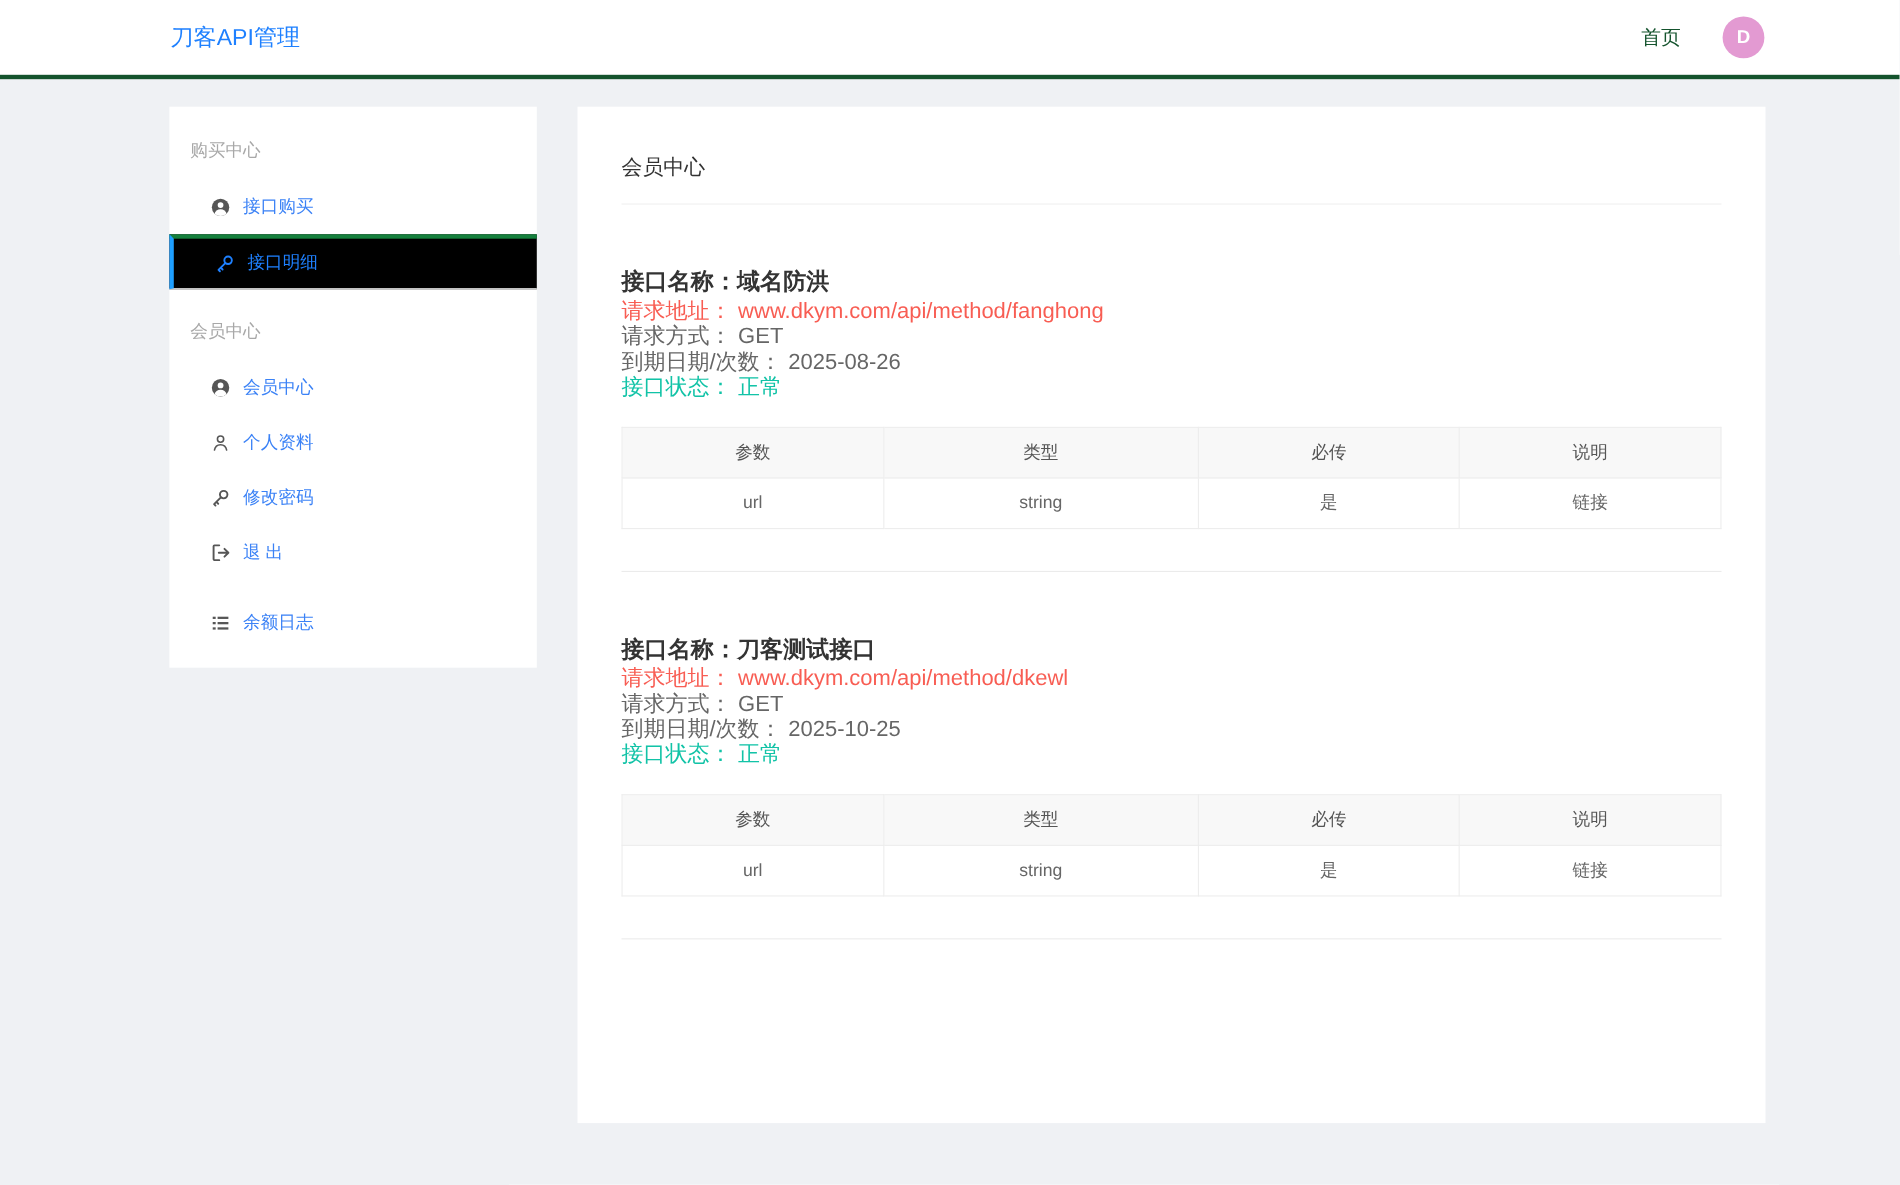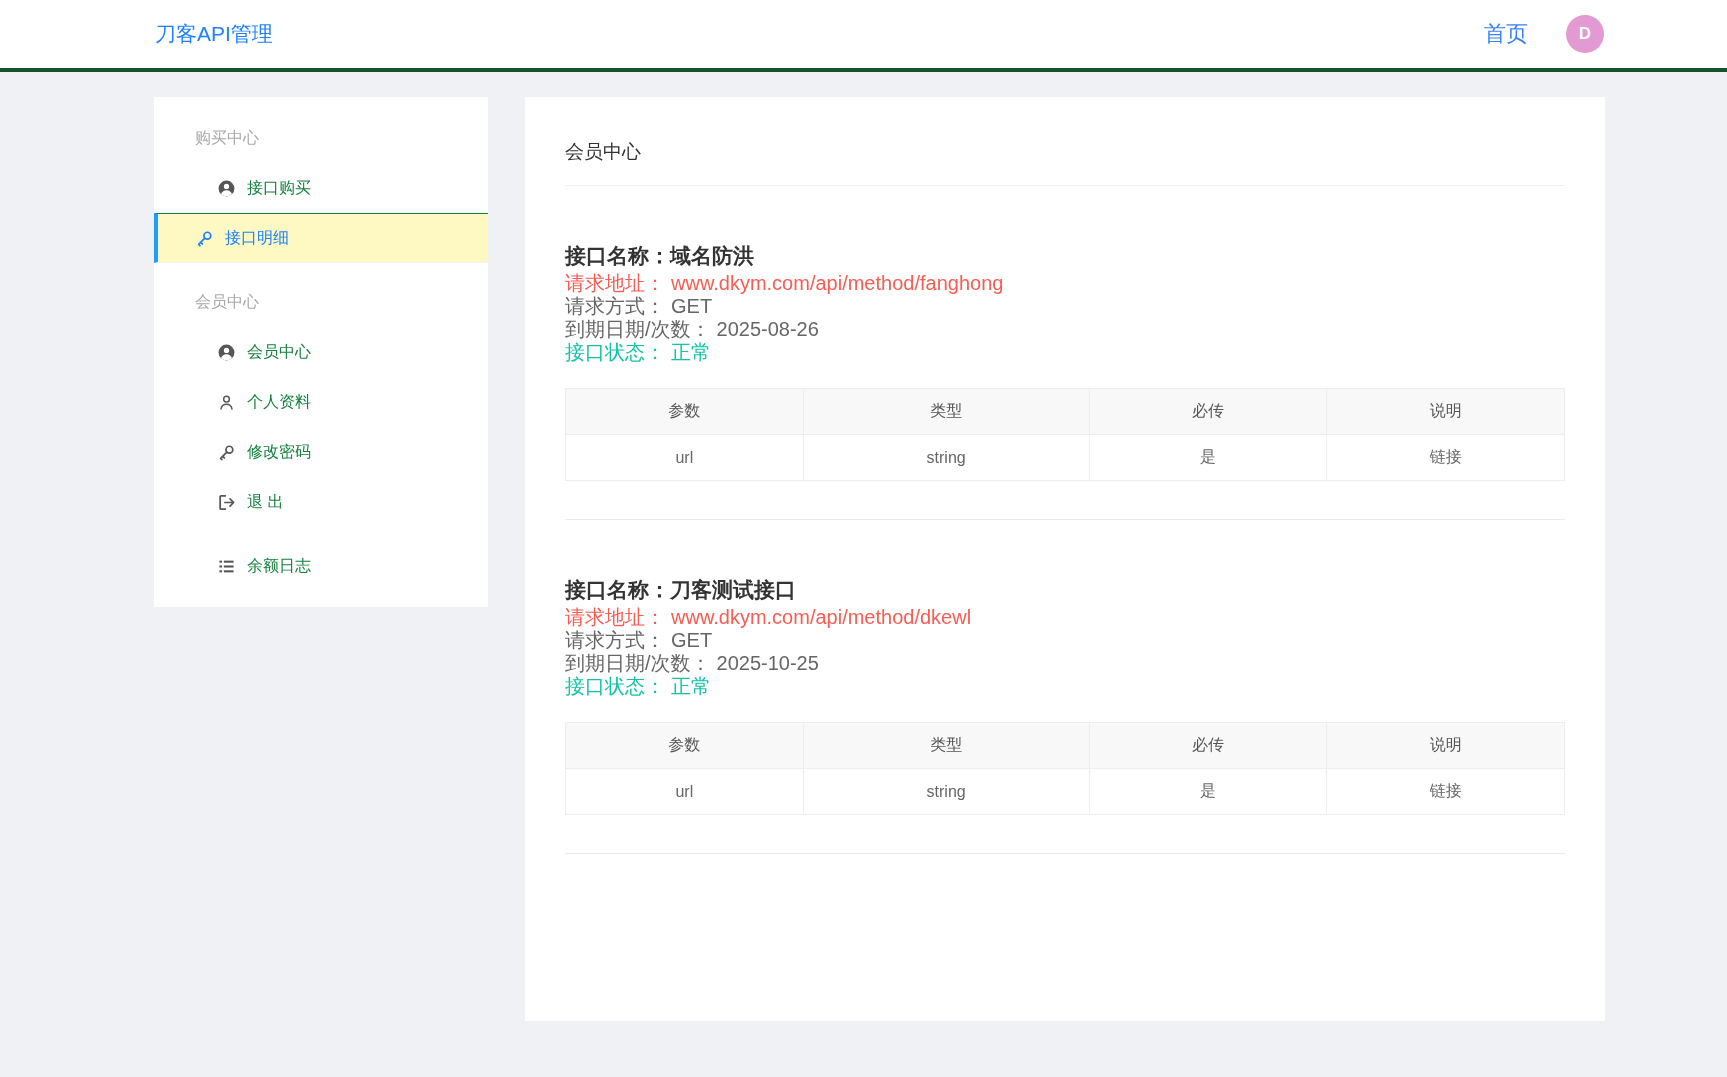--- a/index.html
+++ b/index.html
@@ -12,50 +12,50 @@
     color: #333;
   }
 
   
   .topbar {
     height: 72px; background: #fff; border-bottom: 4px solid #14532d;
     display: flex; align-items: center;
   }
   .brand { margin-left: 155px; font-size: 21px; color: #1e80ff; cursor: pointer; }
   .topbar-right { margin-left: auto; margin-right: 123px; display: flex; align-items: center; gap: 38px; }
-  .nav-home { font-size: 22px; color: #3b82f6; cursor: pointer; }
+  .nav-home { font-size: 18px; color: #14532d; cursor: pointer; }
   .avatar {
     width: 38px; height: 38px; border-radius: 50%;
     background: #e39ad2; color: #fff; font-size: 17px; font-weight: 700;
     display: flex; align-items: center; justify-content: center; cursor: pointer;
   }
 
   
   .layout { display: flex; align-items: flex-start; margin-top: 25px; }
 
   
   .sidebar {
     margin-left: 154px; width: 334px; background: #fff;
     padding: 16px 0; flex-shrink: 0;
   }
   .side-section + .side-section { margin-top: 14px; }
   .side-label {
-    height: 50px; line-height: 50px; padding-left: 41px;
+    height: 50px; line-height: 50px; padding-left: 19px;
     font-size: 16px; color: #a8a8a8;
   }
   .side-item {
     height: 50px; display: flex; align-items: center;
-    padding-left: 63px; gap: 11px;
-    font-size: 16px; color: #15803d; cursor: pointer;
+    padding-left: 37px; gap: 11px;
+    font-size: 16px; color: #3b82f6; cursor: pointer;
   }
   .side-item .icon { width: 19px; height: 19px; flex-shrink: 0; color: #565656; }
   .side-item.active {
-    color: #1e80ff; background: #fef9c3;
+    color: #1e80ff; background: #000000;
     border-left: 4px solid #1e9fff; padding-left: 37px;
-    border-top: 1px solid #15803d; border-bottom: 1px solid #f3f3f3;
+    border-top: 4px solid #15803d; border-bottom: 1px solid #f3f3f3;
   }
   .side-item.active .icon { color: #1e80ff; }
 
   
   .main {
     margin-left: 37px; width: 1080px; min-height: 924px;
     background: #fff; padding: 42px 40px 70px 40px;
   }
   .main-title { font-size: 19px; color: #333; }
   .title-divider { border-bottom: 1px solid #f0f0f0; margin-top: 20px; }

